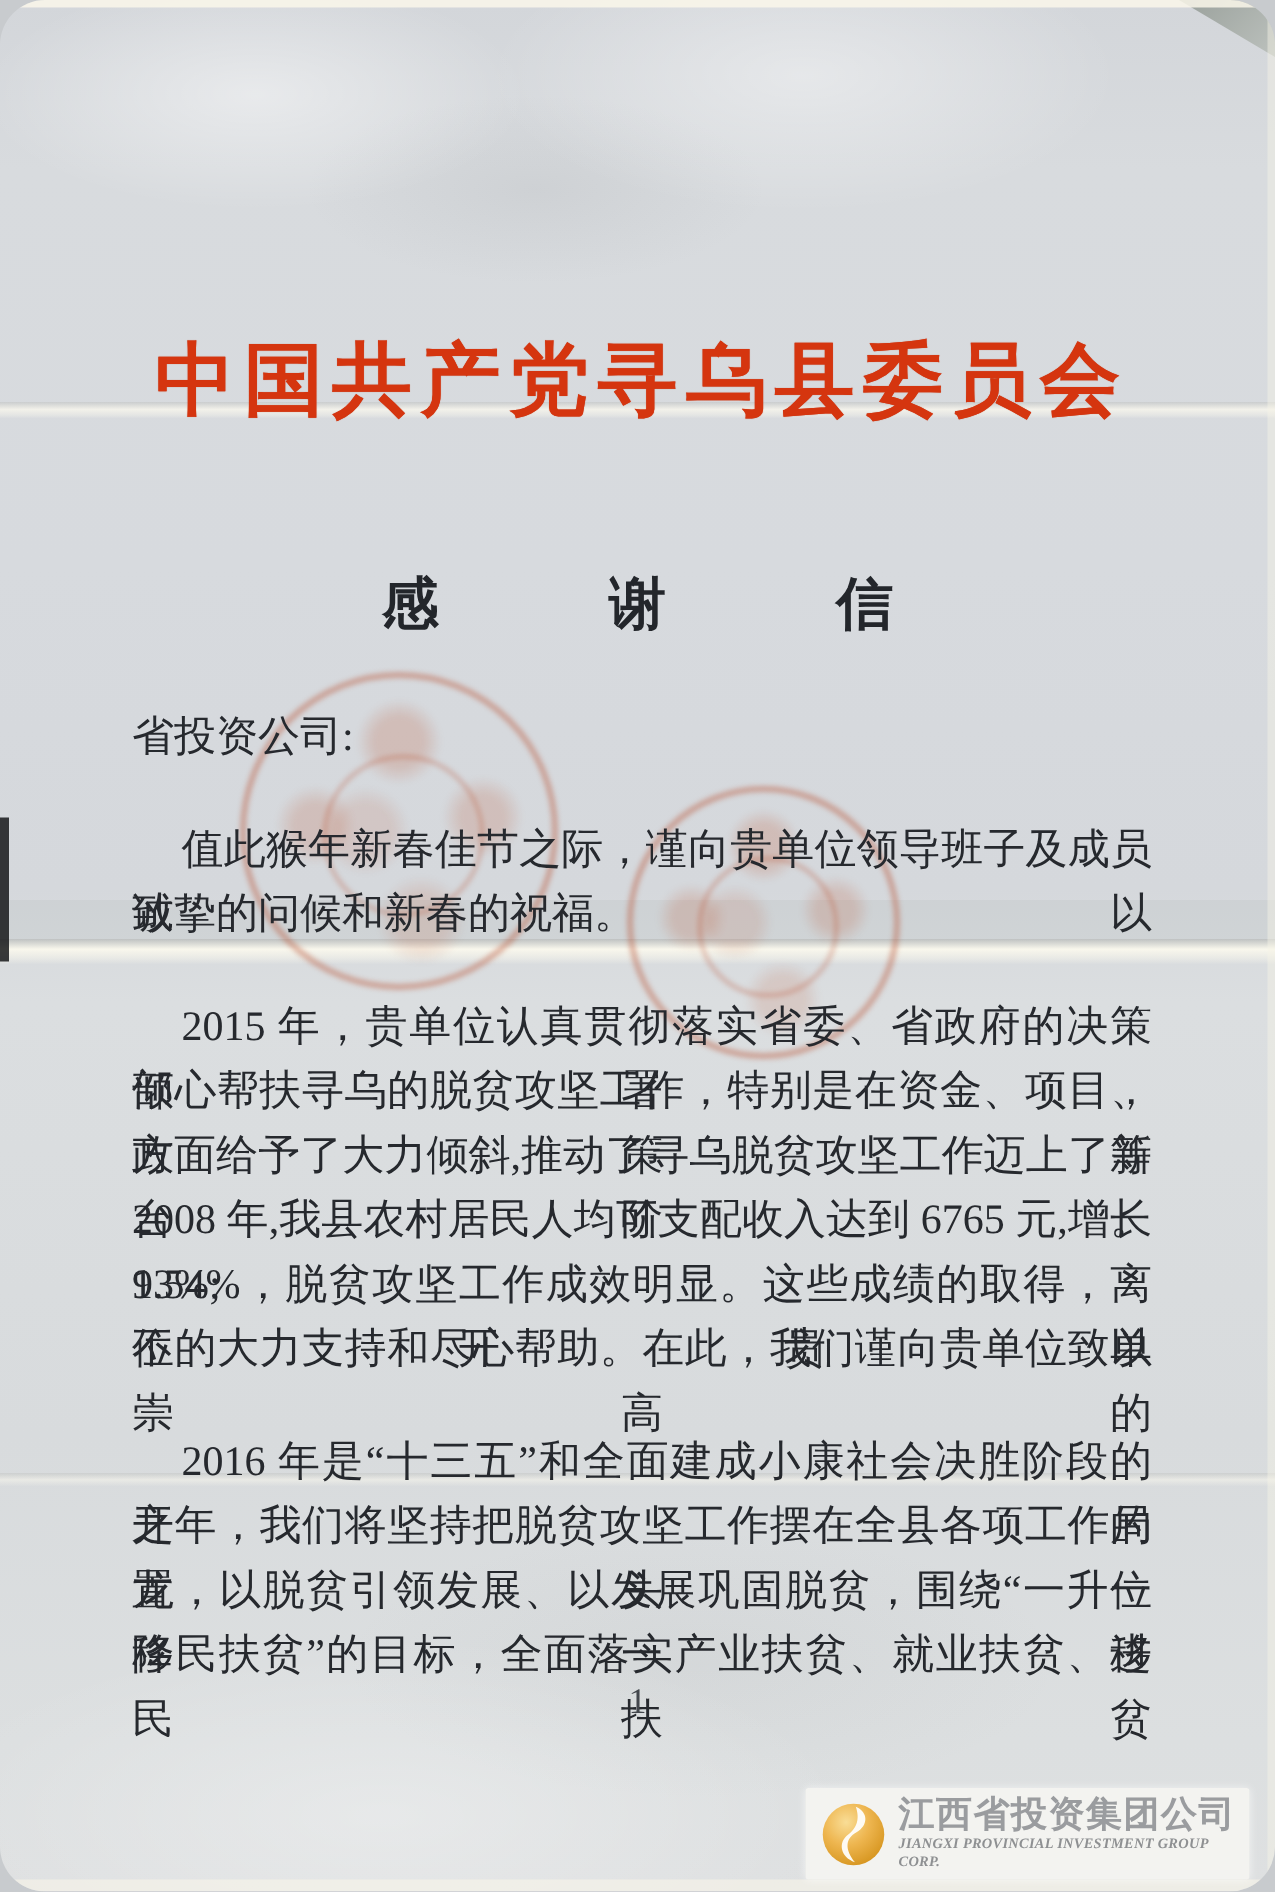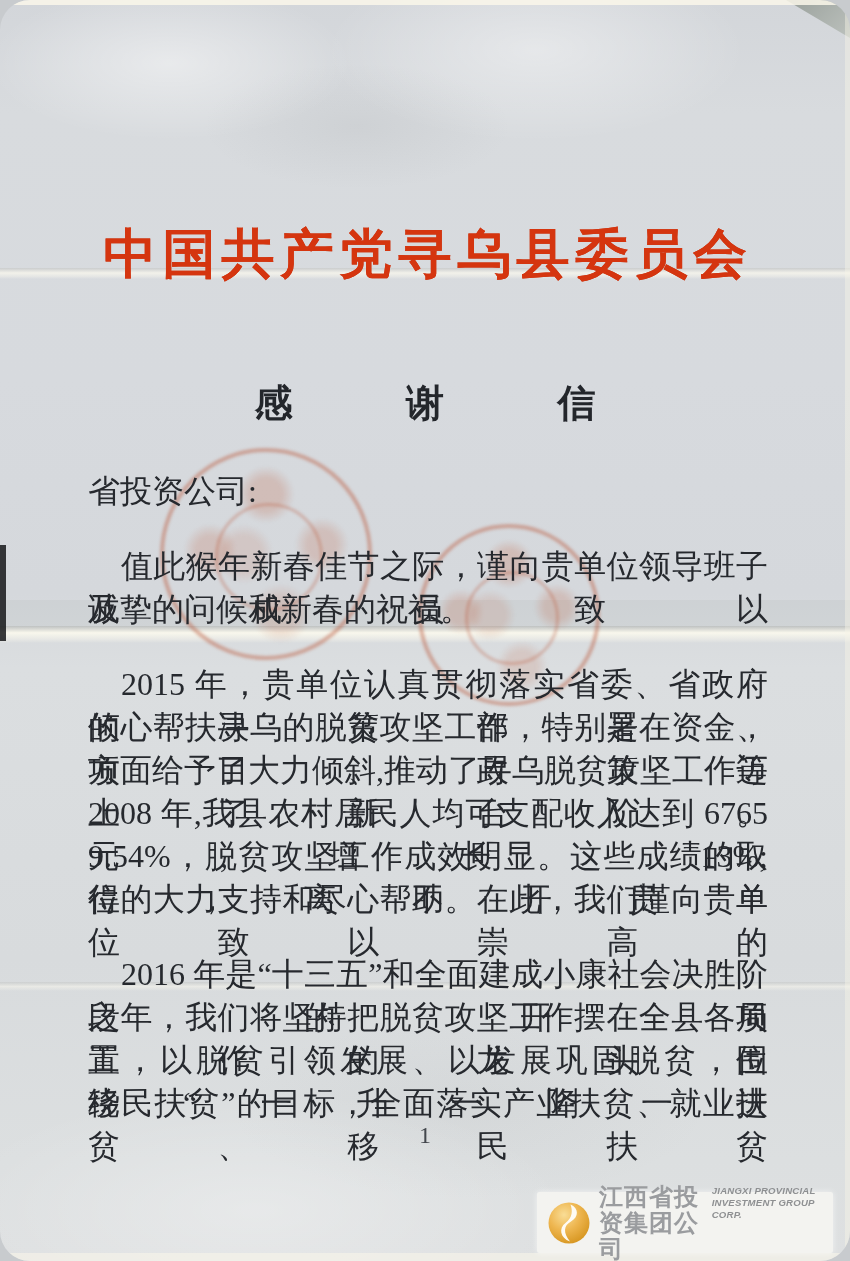--- a/index.html
+++ b/index.html
@@ -54,38 +54,38 @@
     text-align:center;font-family:"Liberation Sans","DejaVu Sans",sans-serif;
     font-weight:900;font-size:53px;line-height:60px;letter-spacing:6px;transform:translateX(3px);
     color:#d5350f;text-shadow:0 0 .5px #c12f0c;
   }
   .doc-title{
     position:absolute;left:0;top:378px;width:100%;margin:0;z-index:2;
     text-align:center;font-size:38px;line-height:50px;font-weight:700;
     letter-spacing:52px;transform:translateX(26px);color:#23262b;
   }
   .body-text{position:absolute;left:88px;top:470px;width:680px;z-index:2;
-    font-size:32px;color:#26292e;}
+    font-size:28px;color:#26292e;}
   .line{height:43px;line-height:43px;white-space:nowrap;}
   .line.fill{white-space:normal;text-align:justify;text-align-last:justify;}
   .line.indent{text-indent:33px;margin-top:32px;}
   .page-number{position:absolute;left:0;top:1122px;width:100%;z-index:2;
     text-align:center;font-size:24px;color:#43474d;}
 
   .watermark{
     position:absolute;left:537px;top:1192px;width:296px;height:61px;z-index:4;
     background:rgba(244,244,241,.92);border-radius:2px;
     display:flex;align-items:center;padding-left:9px;box-sizing:border-box;gap:7px;
     box-shadow:0 0 6px rgba(255,255,255,.6);
   }
   .wm-logo{flex:0 0 auto;display:block;}
-  .wm-text{display:flex;flex-direction:row;justify-content:center;}
+  .wm-text{display:flex;flex-direction:column;justify-content:center;}
   .wm-cn{font-family:"Liberation Sans","DejaVu Sans",sans-serif;font-weight:700;
     font-size:24px;line-height:26px;color:#9a9c9f;letter-spacing:1px;}
-  .wm-en{font-family:Liberation Sans, sans-serif;font-style:italic;font-weight:700;
+  .wm-en{font-family:Liberation Serif, serif;font-style:italic;font-weight:700;
     font-size:9.6px;line-height:12px;color:#8e9092;letter-spacing:.2px;margin-top:1px;}
 </style>
 </head>
 <body>
 
 <div class="paper">
 
   <div class="artifact edge-top"></div>
   <div class="artifact corner-tr"></div>
   <div class="artifact crease-1"></div>

